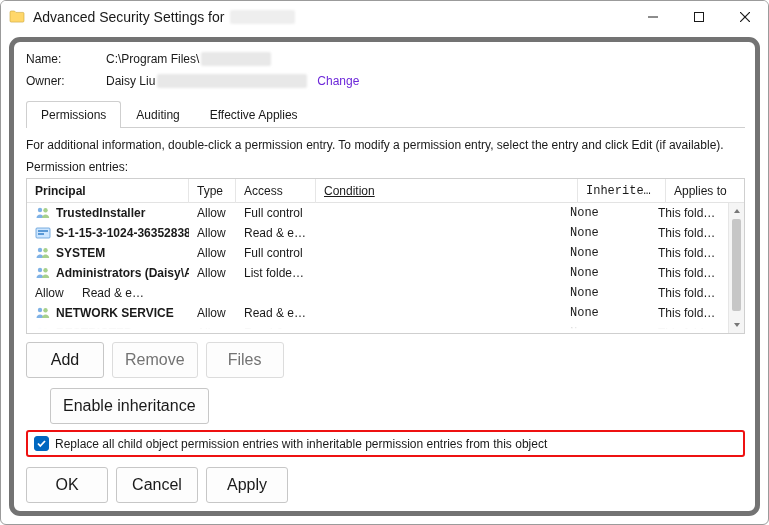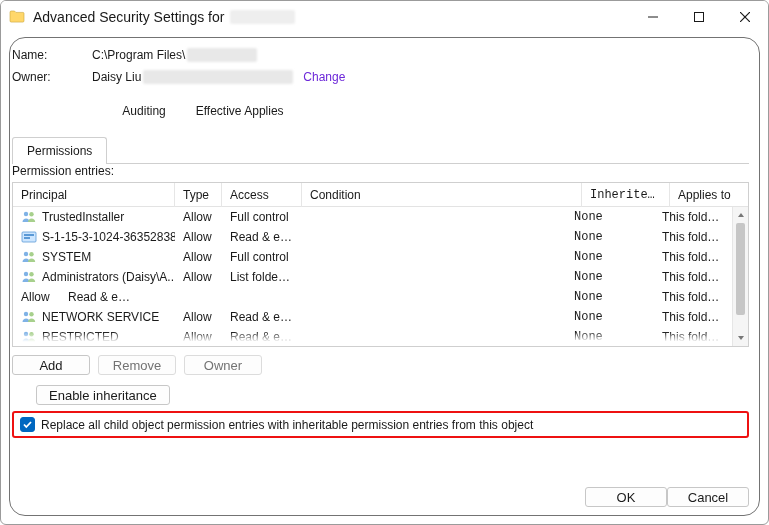--- a/index.html
+++ b/index.html
@@ -23,93 +23,93 @@
   .titlebar .folder-icon { width:16px; height:16px; margin-right:8px; }
   .titlebar .title { flex:0 0 auto; font-size:14px; }
   .titlebar .redact-t { width:65px; height:14px; background:#eee; border-radius:2px; margin-left:6px;
      filter: blur(1px); }
   .titlebar .spacer { flex:1; }
   .winbtn { width:46px; height:32px; display:flex; align-items:center; justify-content:center; }
   .winbtn svg { display:block; }
   
   .panel {
     margin:4px 8px 8px 8px;
-    border:1px solid #737373;
-    border-radius:16px;
-    padding:10px 10px 8px 2px;
+    border:5px solid #737373;
+    border-radius:11px;
+    padding:10px 10px 8px 12px;
     height: calc(100% - 44px);
     display:flex; flex-direction:column;
   }
   .row { display:flex; align-items:center; margin-bottom:8px; }
   .row .lbl { width:80px; }
   .redact-v { display:inline-block; height:14px; background:#e8e8e8; border-radius:2px; filter:blur(1px); vertical-align:middle;}
   .link { color:#6d28d9; cursor:pointer; margin-left:10px; }
   
   .tabs { border-bottom:1px solid #cfcfcf; display:flex; margin-top:4px; }
   .tab {
     padding:6px 14px; font-size:12px; cursor:default;
     border:1px solid transparent; border-bottom:none;
     position:relative; top:1px;
   }
   .tab.active {
     border-color:#cfcfcf; background:#fff;
-    border-top-left-radius:3px; border-top-right-radius:3px;margin-top:40px;
+    border-top-left-radius:3px; border-top-right-radius:3px;
   }
   .info { margin:10px 0 8px 0; }
   .subhead { margin-bottom:4px; }
   
   .tablewrap {
     border:1px solid #cfcfcf; background:#fff;
     height:165px; overflow:hidden; position:relative;
   }
   .thead, .trow { display:flex; align-items:center; }
   .thead { height:24px; background:#fff; border-bottom:1px solid #e3e3e3; }
   .thead .cell { border-right:1px solid #e6e6e6; padding:0 8px; line-height:24px; white-space:nowrap; overflow:hidden; text-overflow:ellipsis;}
   .trow { height:20px; }
   .trow .cell { padding:0 8px; white-space:nowrap; overflow:hidden; text-overflow:ellipsis; }
-  .c-prin { width:162px; display:flex; align-items:center; gap:5px;}
+  .c-prin { width:162px; display:flex; align-items:center; gap:5px;font-weight:bold;}
   .c-type { width:47px; }
   .c-acc  { width:80px; }
-  .c-cond { flex:1; }
+  .c-cond { flex:1;text-decoration:underline; }
   .c-inh  { width:88px;font-family:Liberation Mono, monospace; }
   .c-app  { width:78px; }
   .tbody { position:absolute; top:24px; left:0; right:16px; bottom:0; overflow:hidden;}
   .scrollbar { position:absolute; top:24px; right:0; bottom:0; width:16px; background:#f5f5f5; border-left:1px solid #e6e6e6;}
   .scroll-arrow { height:16px; display:flex; align-items:center; justify-content:center; color:#777;}
   .scroll-thumb { margin:0 3px; height:92px; background:#c6c6c6; border-radius:2px; }
   .overflow-fade {
     position:absolute; left:0; right:16px; bottom:0; height:14px;
     background: linear-gradient(to bottom, rgba(255,255,255,0), #fff 70%);
     pointer-events:none;
   }
   
   .pic { width:16px; height:14px; flex:0 0 16px;}
   
   .btnrow { display:flex; gap:8px; margin-top:8px; }
   .btn {
-    min-width:78px; height:20px; padding:0 12px;
+    min-width:78px; height:36px; padding:0 12px;
     background:#fdfdfd; border:1px solid #c7c7c7; border-radius:3px;
     display:inline-flex; align-items:center; justify-content:center;
-    font-size:13px; cursor:default;
+    font-size:16px; cursor:default;
   }
   .btn.disabled { color:#737373; border-color:#dcdcdc; }
   .enable-row { margin-top:10px; }
   .highlight-box {
     border:2px solid #e11; border-radius:3px;
     padding:4px 6px; margin-top:6px;
     display:flex; align-items:center; gap:6px;
   }
   .checkbox {
     width:15px; height:15px; border-radius:3px;
     background:#0067c0; border:1px solid #0067c0;
     display:flex; align-items:center; justify-content:center;
   }
   .footer {
-    margin-top:auto; display:flex; justify-content:flex-end;
-    padding-top:10px;
+    margin-top:auto; display:flex; 
+    gap:8px; padding-top:10px;
   }
   .footer .btn { min-width:82px; }
 </style>
 </head>
 <body>
 
 <div class="titlebar">
   <span class="folder-icon">
     <svg viewBox="0 0 16 16" width="16" height="16">
       <path d="M1 3.2C1 2.5 1.5 2 2.2 2h3.3l1.4 1.4H14c.6 0 1 .5 1 1V12c0 .6-.5 1.1-1.1 1.1H2.1C1.5 13.1 1 12.6 1 12V3.2z" fill="#ffd76a" stroke="#caa43a" stroke-width=".6"></path>
@@ -149,20 +149,21 @@
     <span class="redact-v" style="width:150px; margin-left:2px;"></span>
     <span class="link">Change</span>
   </div>
 
   <div class="tabs">
     <div class="tab active">Permissions</div>
     <div class="tab">Auditing</div>
     <div class="tab">Effective Applies</div>
   </div>
 
+  <div class="info">For additional information, double-click a permission entry. To modify a permission entry, select the entry and click Edit (if available).</div>
   <div class="subhead">Permission entries:</div>
 
   <div class="tablewrap">
     <div class="thead">
       <div class="cell c-prin">Principal</div>
       <div class="cell c-type">Type</div>
       <div class="cell c-acc">Access</div>
       <div class="cell c-cond">Condition</div>
       <div class="cell c-inh">Inherited from</div>
       <div class="cell c-app" style="border-right:none">Applies to</div>
@@ -283,34 +284,35 @@
         <svg width="8" height="8">
             <path d="M4 6 L7 2 L1 2 Z" fill="#777"></path>
           </svg>
       </div>
     </div>
   </div>
 
   <div class="btnrow">
     <div class="btn">Add</div>
     <div class="btn disabled">Remove</div>
-    <div class="btn disabled">Owner</div>
+    <div class="btn disabled">Files</div>
   </div>
 
   <div class="enable-row">
     <div class="btn" style="min-width:auto; padding:0 12px;margin-left:24px;">Enable inheritance</div>
   </div>
 
   <div class="highlight-box">
     <span class="checkbox">
       <svg width="11" height="11">
           <path d="M2 5.5 L4.3 8 L9 3" fill="none" stroke="#fff" stroke-width="1.8"></path>
         </svg>
     </span>
     <span>Replace all child object permission entries with inheritable permission entries from this object</span>
   </div>
 
   <div class="footer">
     <div class="btn">OK</div>
     <div class="btn">Cancel</div>
+    <div class="btn">Apply</div>
   </div>
 
 </div>
 
 </body></html>

